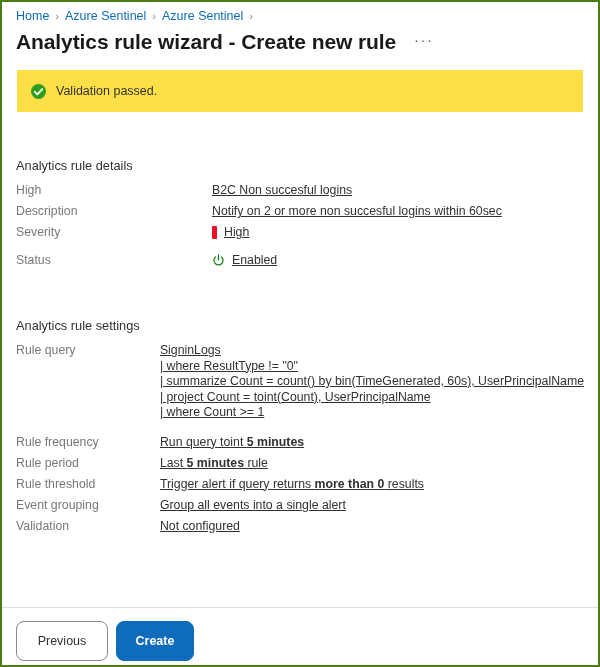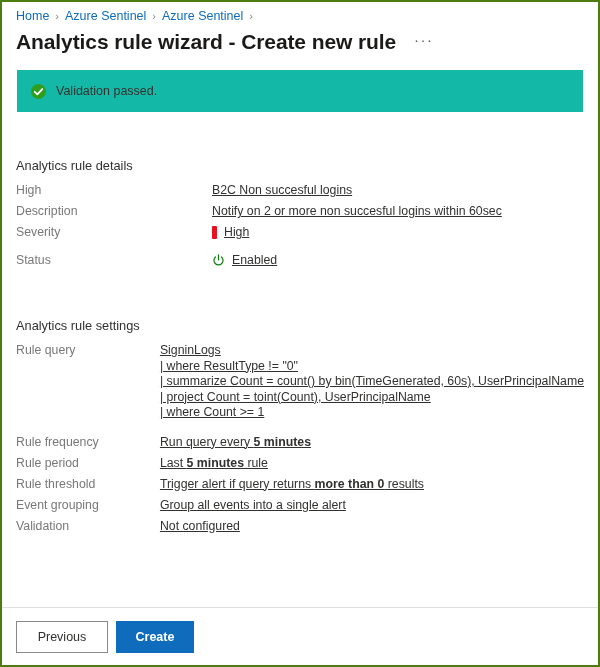--- a/index.html
+++ b/index.html
@@ -63,21 +63,21 @@
     letter-spacing: 1.5px;
     line-height: 10px;
     cursor: pointer;
     padding: 4px 4px 8px 4px;
     user-select: none;
   }
 
   
   .validation-banner {
     margin: 16px 15px 0 15px;
-    background: #14b8a6;
+    background: #fde047;
     height: 42px;
     display: flex;
     align-items: center;
     padding-left: 14px;
     box-sizing: border-box;
   }
   .check-icon {
     width: 15px;
     height: 15px;
     flex: 0 0 auto;
@@ -186,23 +186,23 @@
     padding: 13px 0 0 14px;
     height: 58px;
     box-sizing: border-box;
     display: flex;
     align-items: flex-start;
     gap: 8px;
   }
   .btn {
     font-family: "Liberation Sans", sans-serif;
     font-size: 12.5px;
-    height: 32px;
+    height: 40px;
     min-width: 92px;
-    border-radius: 0;
+    border-radius: 8px;
     cursor: pointer;
     padding: 0 14px;
     box-sizing: border-box;
   }
   .btn-secondary {
     background: #ffffff;
     border: 1px solid #8a8886;
     color: #323130;
   }
   .btn-primary {
@@ -289,21 +289,21 @@
           <div class="query-block">SigninLogs
 | where ResultType != "0"
 | summarize Count = count() by bin(TimeGenerated, 60s), UserPrincipalName
 | project Count = toint(Count), UserPrincipalName
 | where Count &gt;= 1</div>
         </td>
       </tr>
       <tr>
         <td class="kv-label">Rule frequency</td>
         <td class="kv-value">
-          <span>Run query every </span><b>5 minutes</b><span></span>
+          <span>Run query toint </span><b>5 minutes</b><span></span>
         </td>
       </tr>
       <tr>
         <td class="kv-label">Rule period</td>
         <td class="kv-value">
           <span>Last </span><b>5 minutes</b><span> rule</span>
         </td>
       </tr>
       <tr>
         <td class="kv-label">Rule threshold</td>

